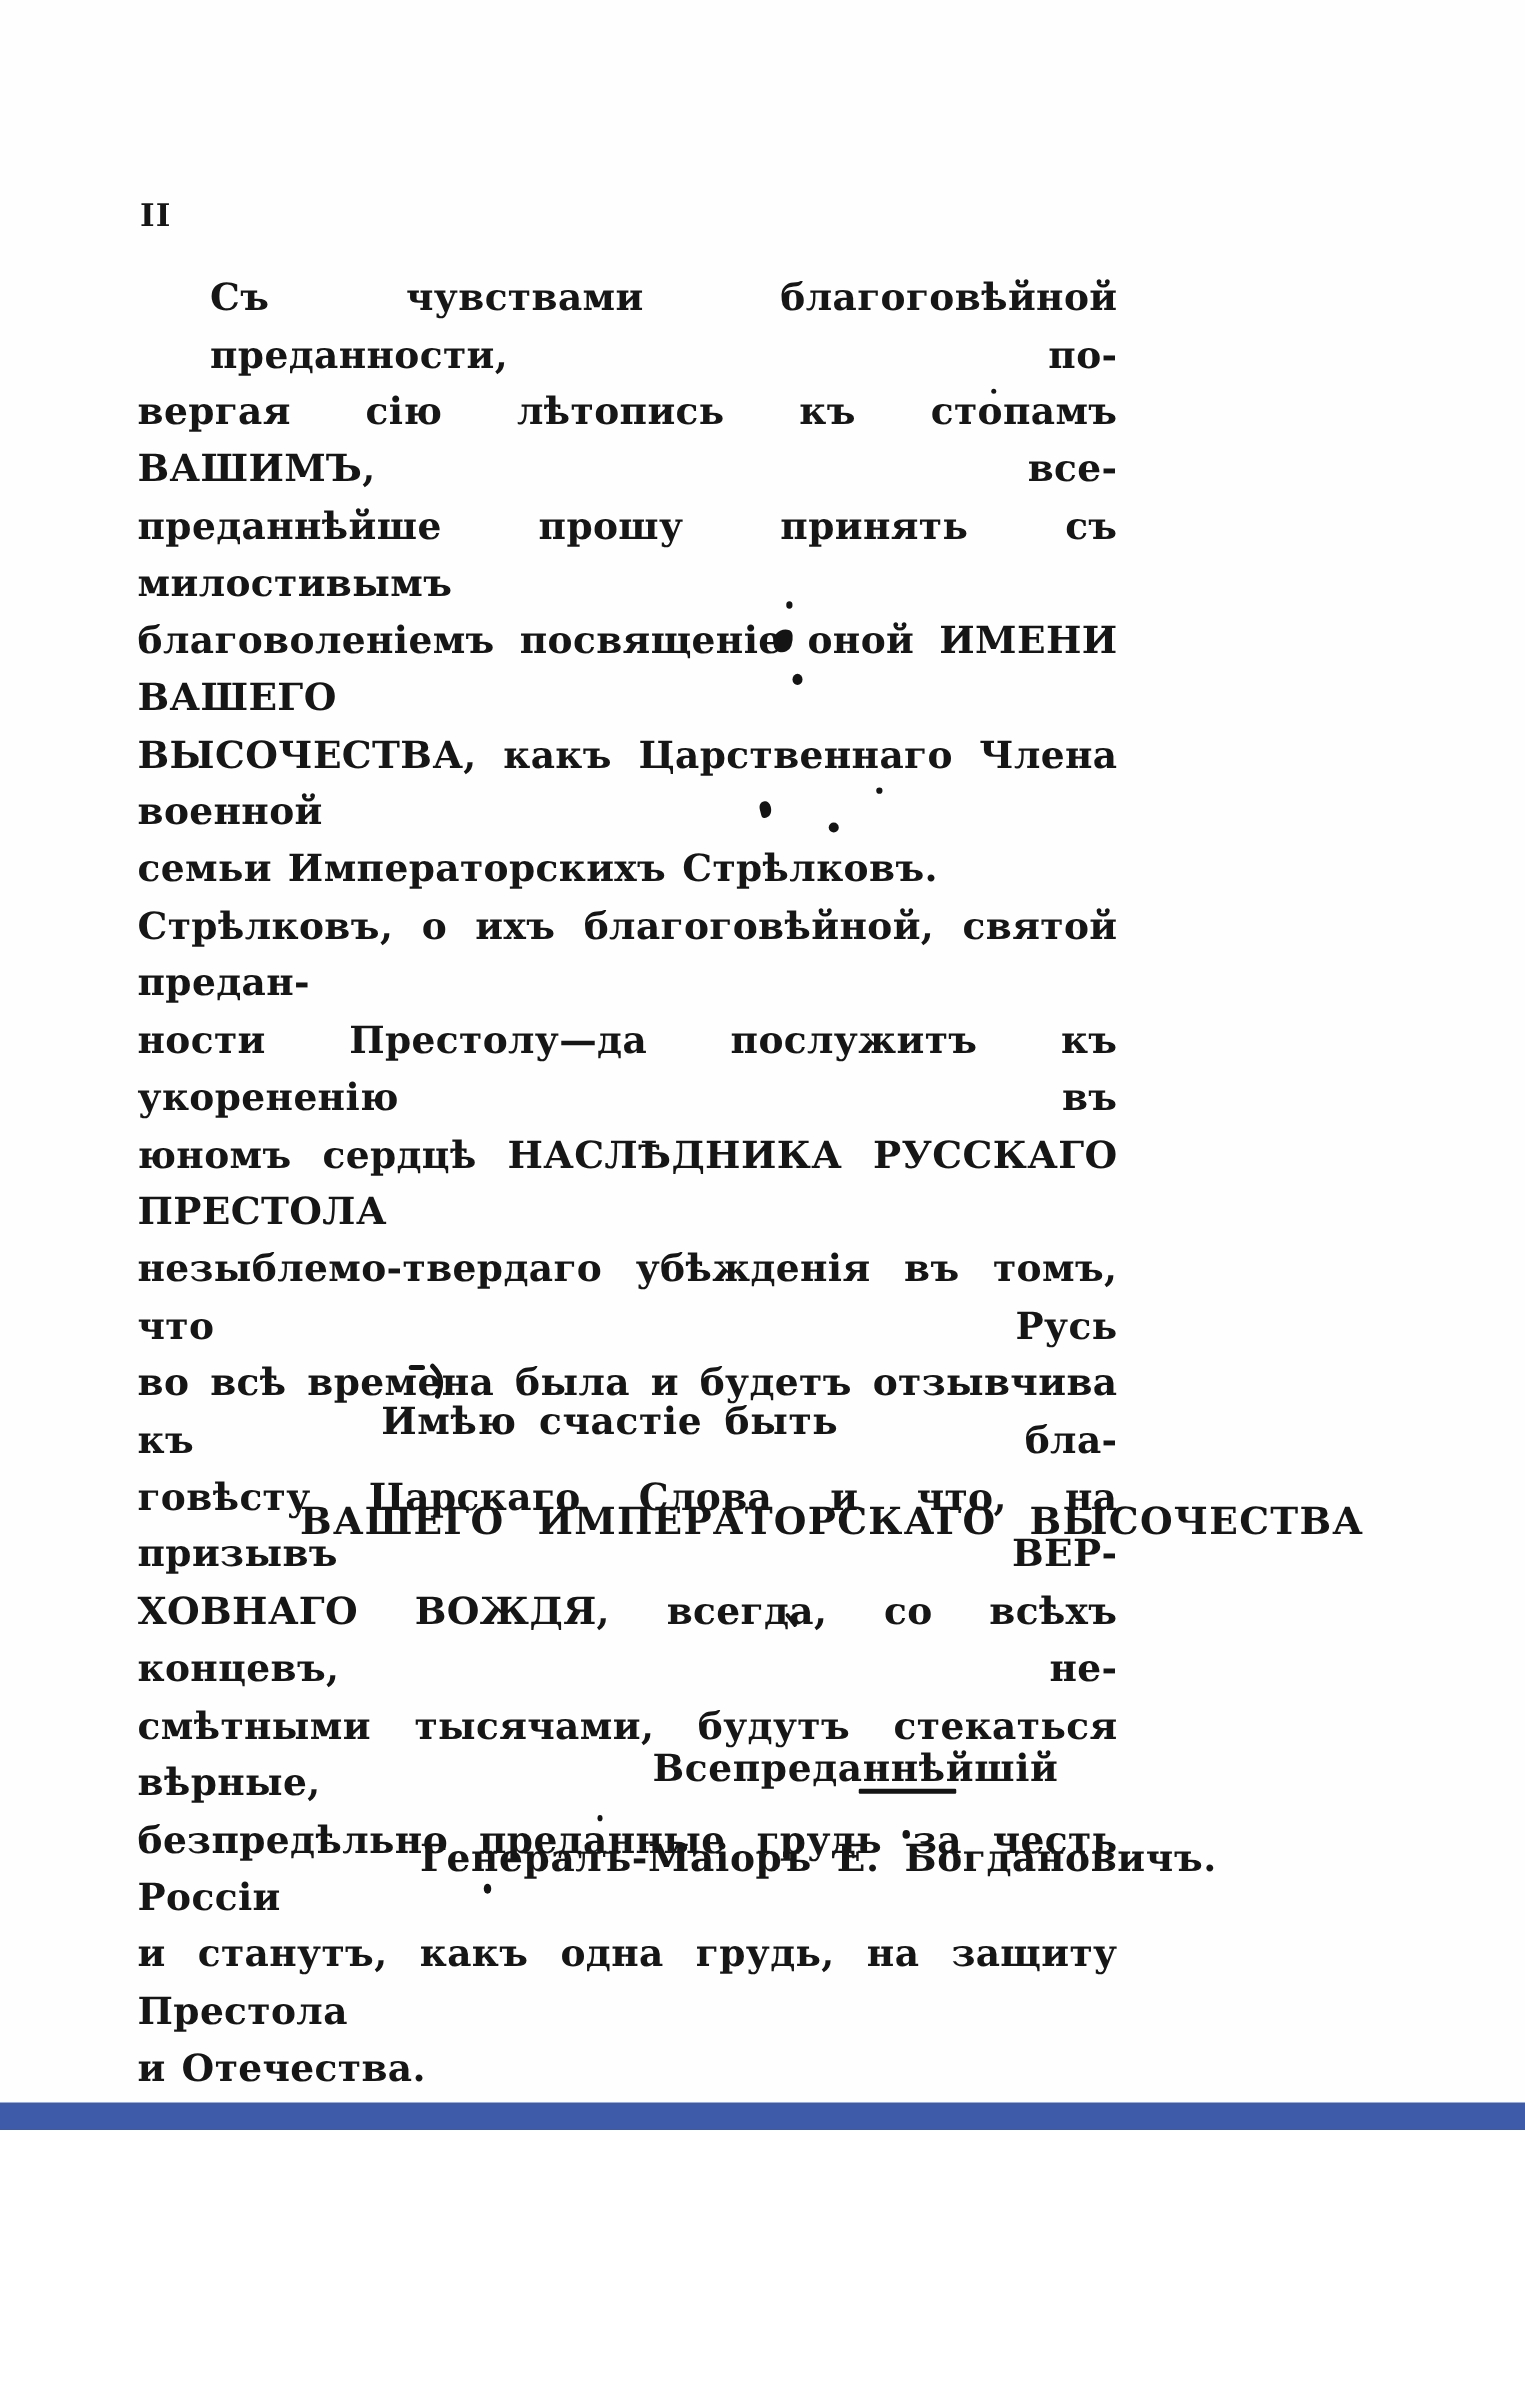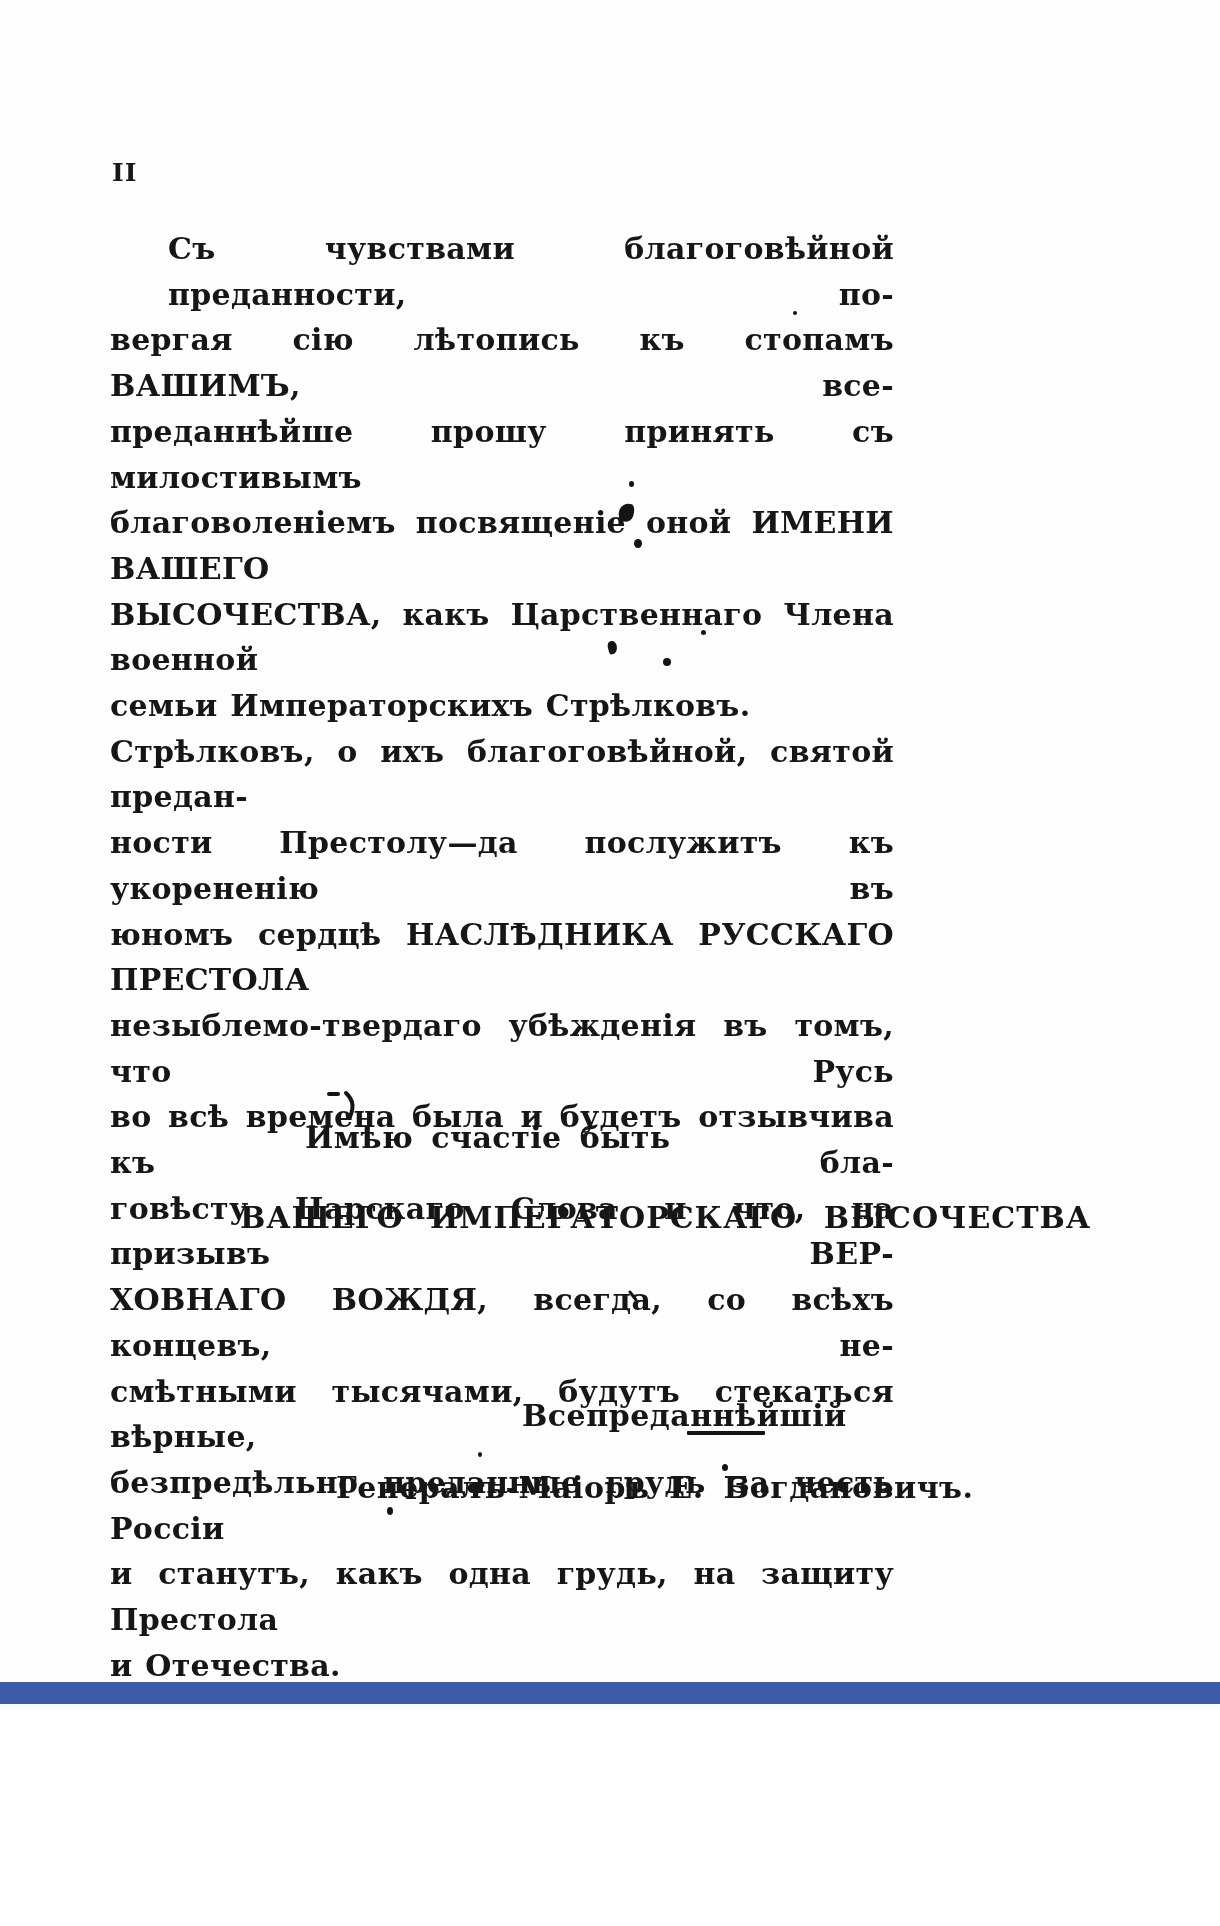--- a/index.html
+++ b/index.html
@@ -9,21 +9,21 @@
     background:#fefefe;
     overflow:hidden;
     font-family:"DejaVu Serif", serif;
     color:#161616;
   }
   .page-number{
     position:absolute;left:112px;top:158px;
     font-size:25px;font-weight:bold;letter-spacing:1px;
   }
   .body-text{
-    position:absolute;left:110px;top:226px;width:784px;
+    position:absolute;left:110px;top:216px;width:784px;
     font-size:30px;font-weight:600;line-height:45.7px;
     letter-spacing:0.3px;word-spacing:2px;
   }
   .tline{text-align:justify;text-align-last:justify;white-space:normal;}
   .tline.indent{padding-left:58px;}
   .tline.p-end{text-align-last:left;}
   .closing-1{
     position:absolute;left:305px;top:1120px;
     font-size:30px;font-weight:600;word-spacing:7px;letter-spacing:0.5px;
   }

